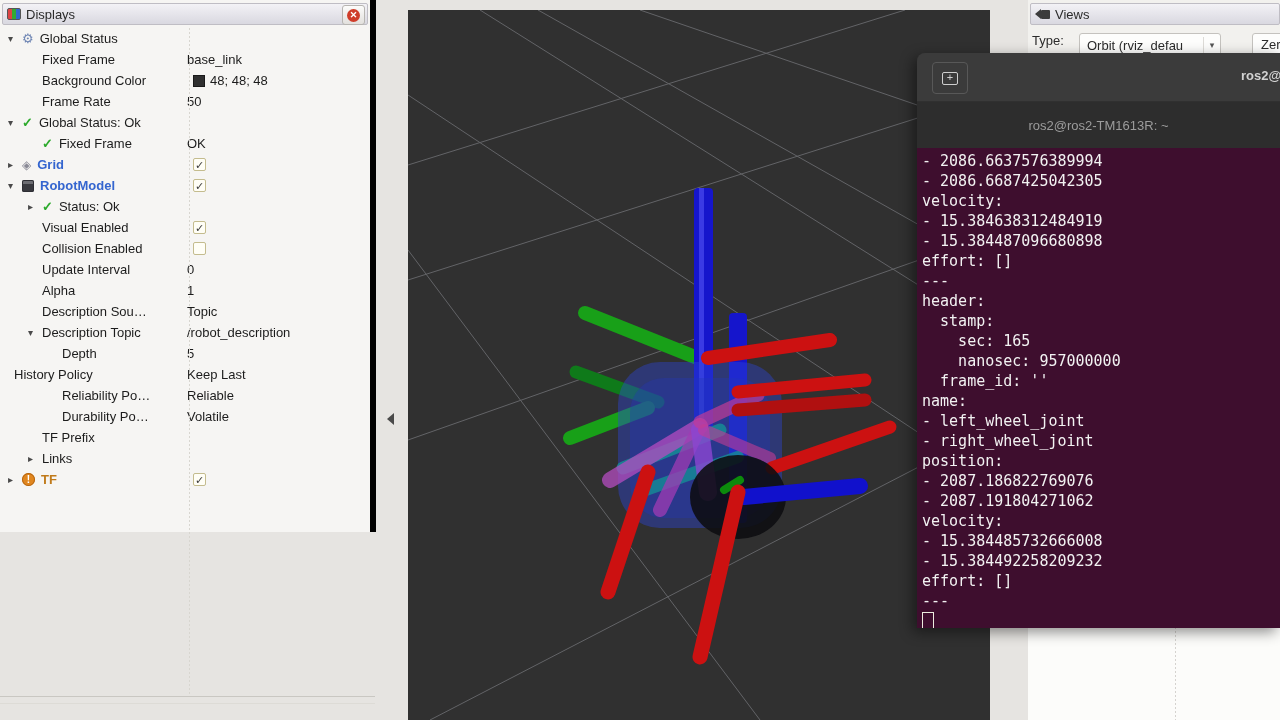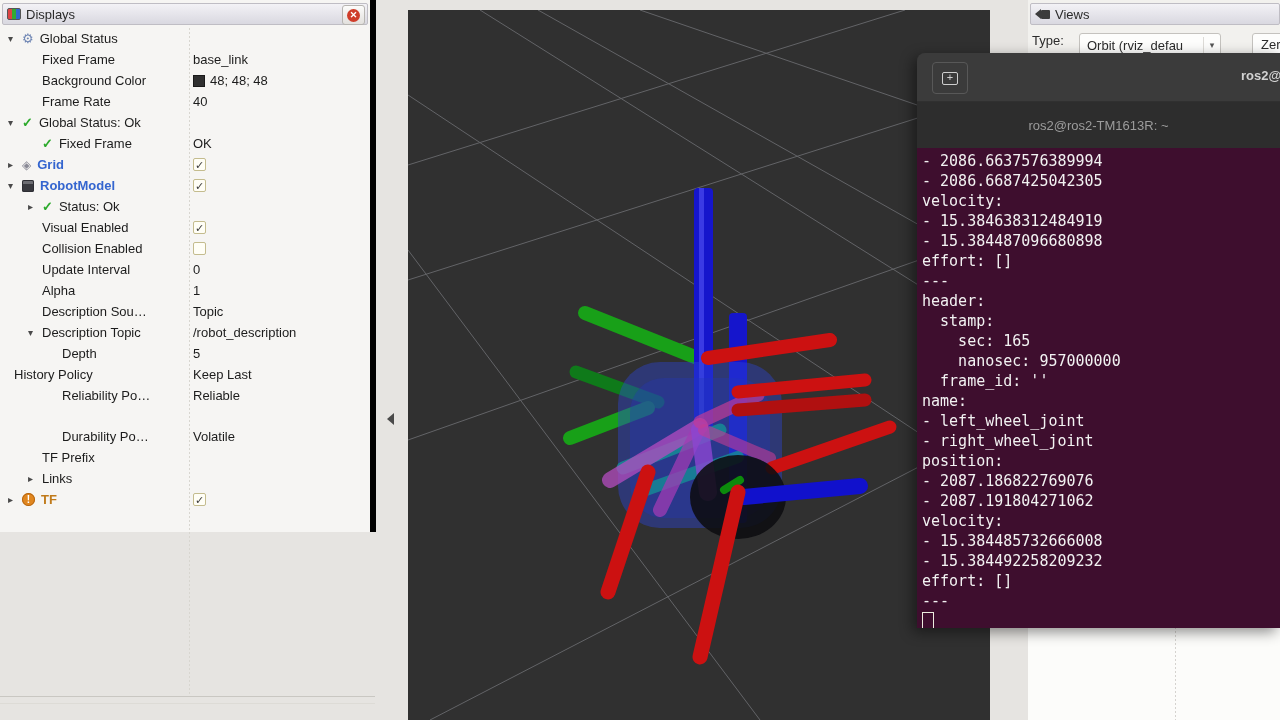--- a/index.html
+++ b/index.html
@@ -36,21 +36,21 @@
   .ticon-gear{color:#6f86b4;font-size:13px;line-height:13px;}
   .ticon-check{color:#2caa2c;font-weight:bold;font-size:13px;line-height:13px;}
   .ticon-grid{color:#8a8a96;font-size:12px;line-height:12px;}
   .ticon-robot{width:12px;height:12px;border-radius:2px;background:
     linear-gradient(#6d6d72 0 4px,#39393e 4px 100%);box-shadow:inset 0 0 0 1px #2e2e33;}
   .ticon-tf{width:13px;height:13px;border-radius:50%;background:#e0861f;color:#fff;
     font-size:10px;font-weight:bold;text-align:center;line-height:13px;box-shadow:inset 0 0 0 1px #b5640e;}
   .tlabel{white-space:nowrap;}
   .style-blue{color:#3465cf;font-weight:bold;}
   .style-orange{color:#c07a1a;font-weight:bold;}
-  .tvalue{position:absolute;left:193px;white-space:nowrap;color:#1c1c1c;}
+  .tvalue{position:absolute;left:187px;white-space:nowrap;color:#1c1c1c;}
   .tvalue.after-swatch{left:210px;}
   .swatch{position:absolute;left:193px;width:12px;height:12px;border:1px solid #1a1a1a;box-sizing:border-box;}
   .cbox{position:absolute;left:193px;width:13px;height:13px;border:1px solid #c4bc8e;background:#fffef6;
     font-size:11px;line-height:12px;text-align:center;color:#3a3a3a;box-sizing:border-box;border-radius:2px;}
   .col-divider{position:absolute;left:189px;top:28px;height:668px;width:1px;
     background:repeating-linear-gradient(#d8d6d0 0 2px,transparent 2px 4px);}
   .bottom-divider{position:absolute;left:0;top:696px;width:375px;height:1px;background:#c9c7c2;}
   .bottom-divider2{position:absolute;left:0;top:703px;width:375px;height:1px;background:#dddbd6;}
   
   .collapse-handle{position:absolute;left:387px;top:413px;width:0;height:0;cursor:pointer;
@@ -114,21 +114,21 @@
       </div>
       <div class="trow" style="padding-left: 28px;">
         <span class="arrow"></span>
         <span class="tlabel">Background Color</span>
         <span class="swatch" style="background: rgb(48, 48, 48);"></span>
         <span class="tvalue after-swatch">48; 48; 48</span>
       </div>
       <div class="trow" style="padding-left: 28px;">
         <span class="arrow"></span>
         <span class="tlabel">Frame Rate</span>
-        <span class="tvalue">40</span>
+        <span class="tvalue">50</span>
       </div>
       <div class="trow" style="padding-left: 8px;">
         <span class="arrow">▾</span>
         <span class="ticon ticon-check">✓</span>
         <span class="tlabel">Global Status: Ok</span>
       </div>
       <div class="trow" style="padding-left: 28px;">
         <span class="arrow"></span>
         <span class="ticon ticon-check">✓</span>
         <span class="tlabel">Fixed Frame</span>
@@ -189,21 +189,21 @@
       <div class="trow" style="">
         <span class="arrow"></span>
         <span class="tlabel">History Policy</span>
         <span class="tvalue">Keep Last</span>
       </div>
       <div class="trow" style="padding-left: 48px;">
         <span class="arrow"></span>
         <span class="tlabel">Reliability Po…</span>
         <span class="tvalue">Reliable</span>
       </div>
-      <div class="trow" style="padding-left: 48px; margin-top: 20px;">
+      <div class="trow" style="padding-left: 48px;">
         <span class="arrow"></span>
         <span class="tlabel">Durability Po…</span>
         <span class="tvalue">Volatile</span>
       </div>
       <div class="trow" style="padding-left: 28px;">
         <span class="arrow"></span>
         <span class="tlabel">TF Prefix</span>
       </div>
       <div class="trow" style="padding-left: 28px;">
         <span class="arrow">▸</span>

